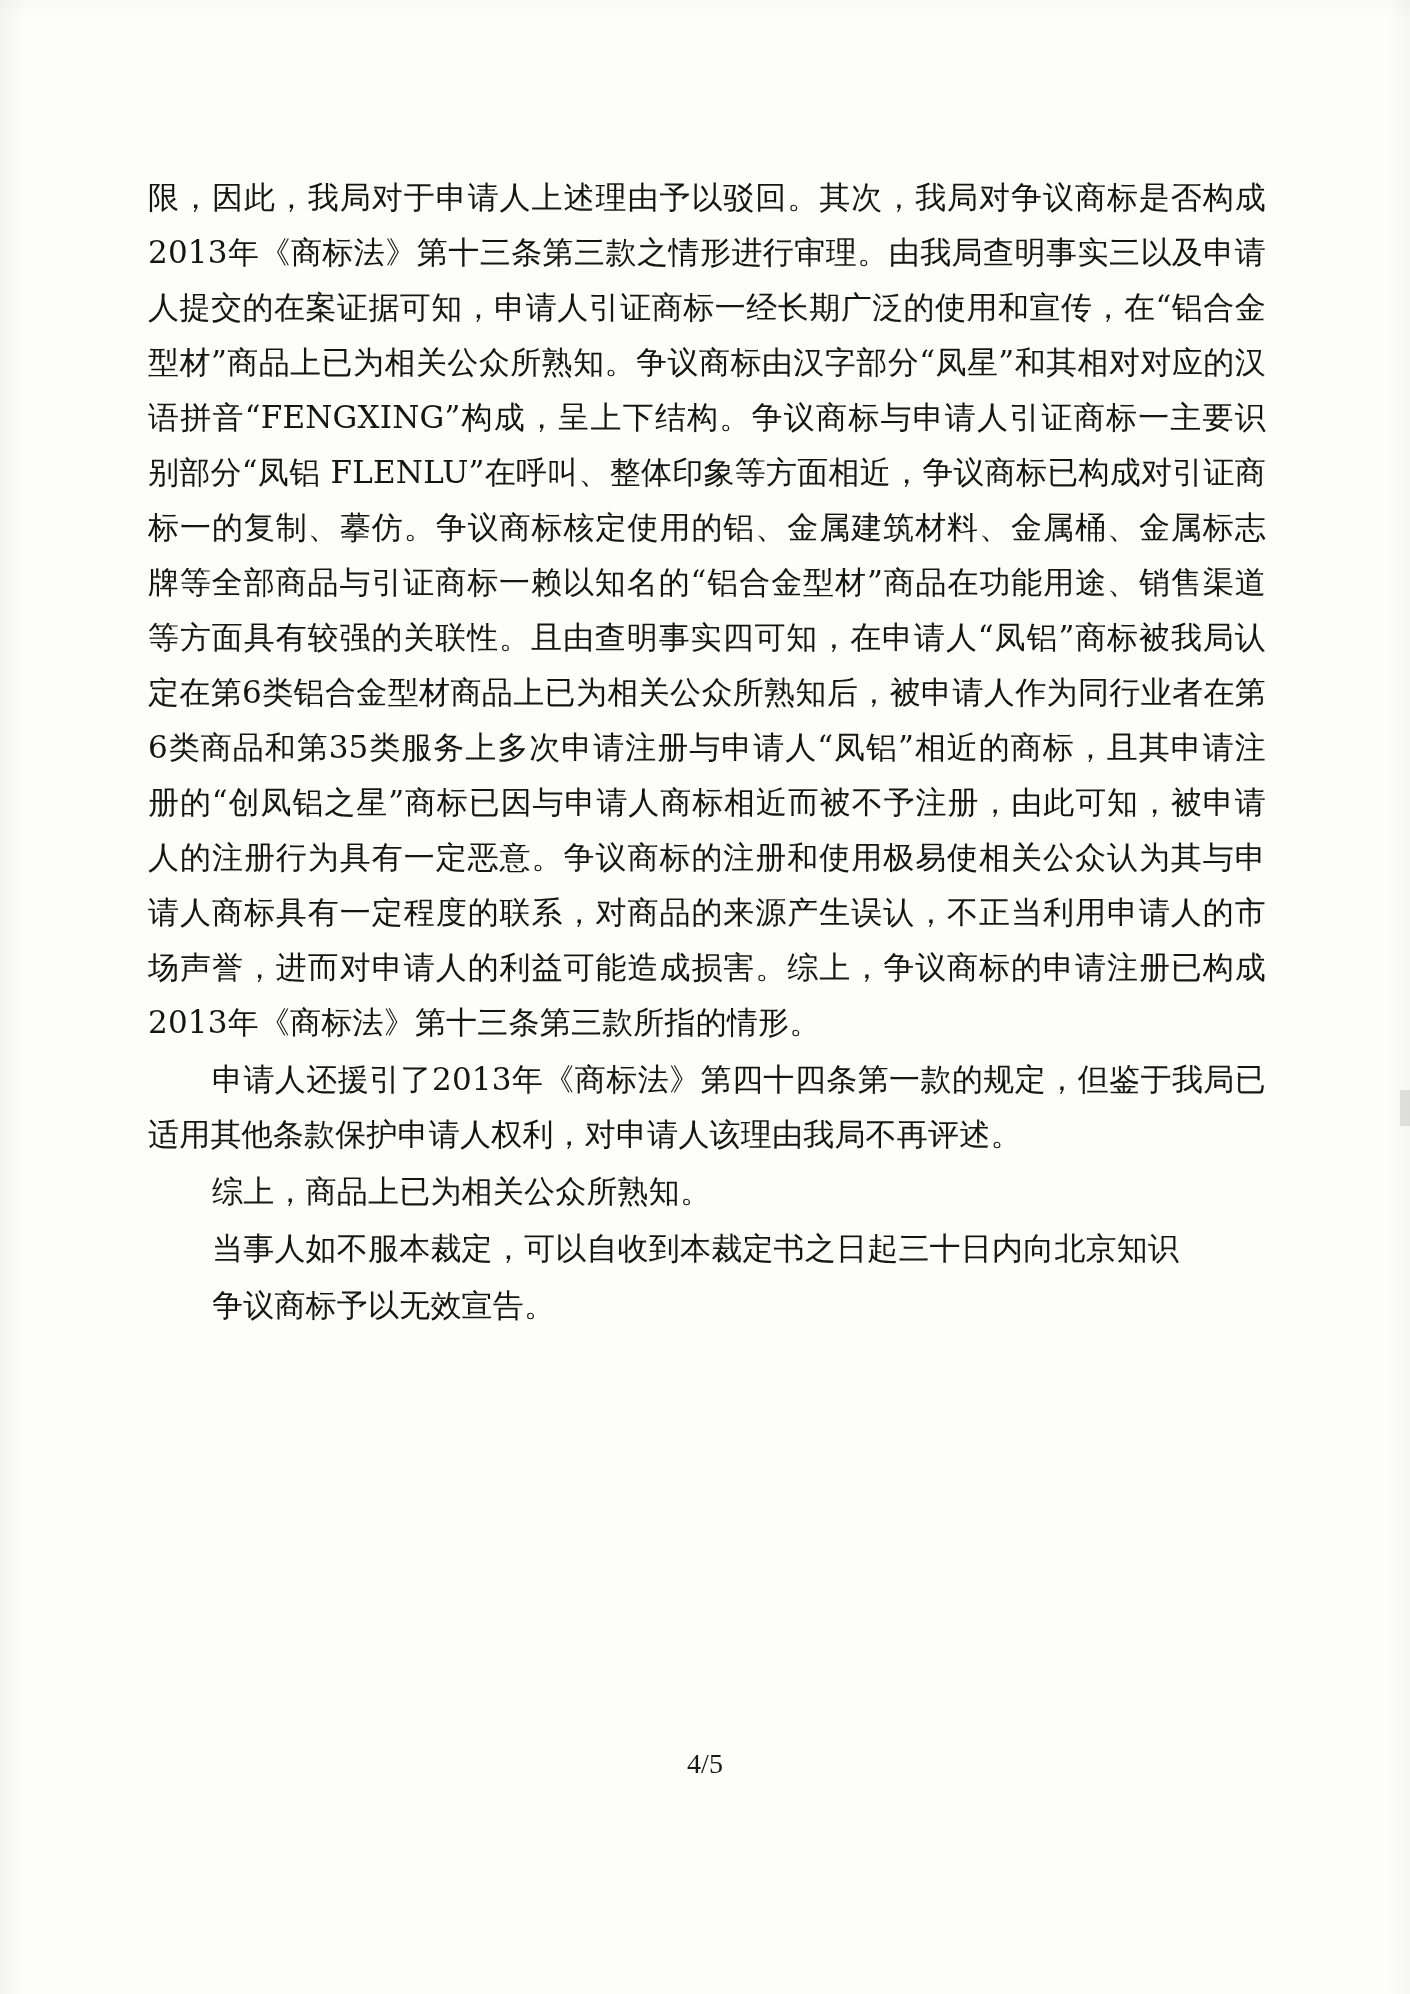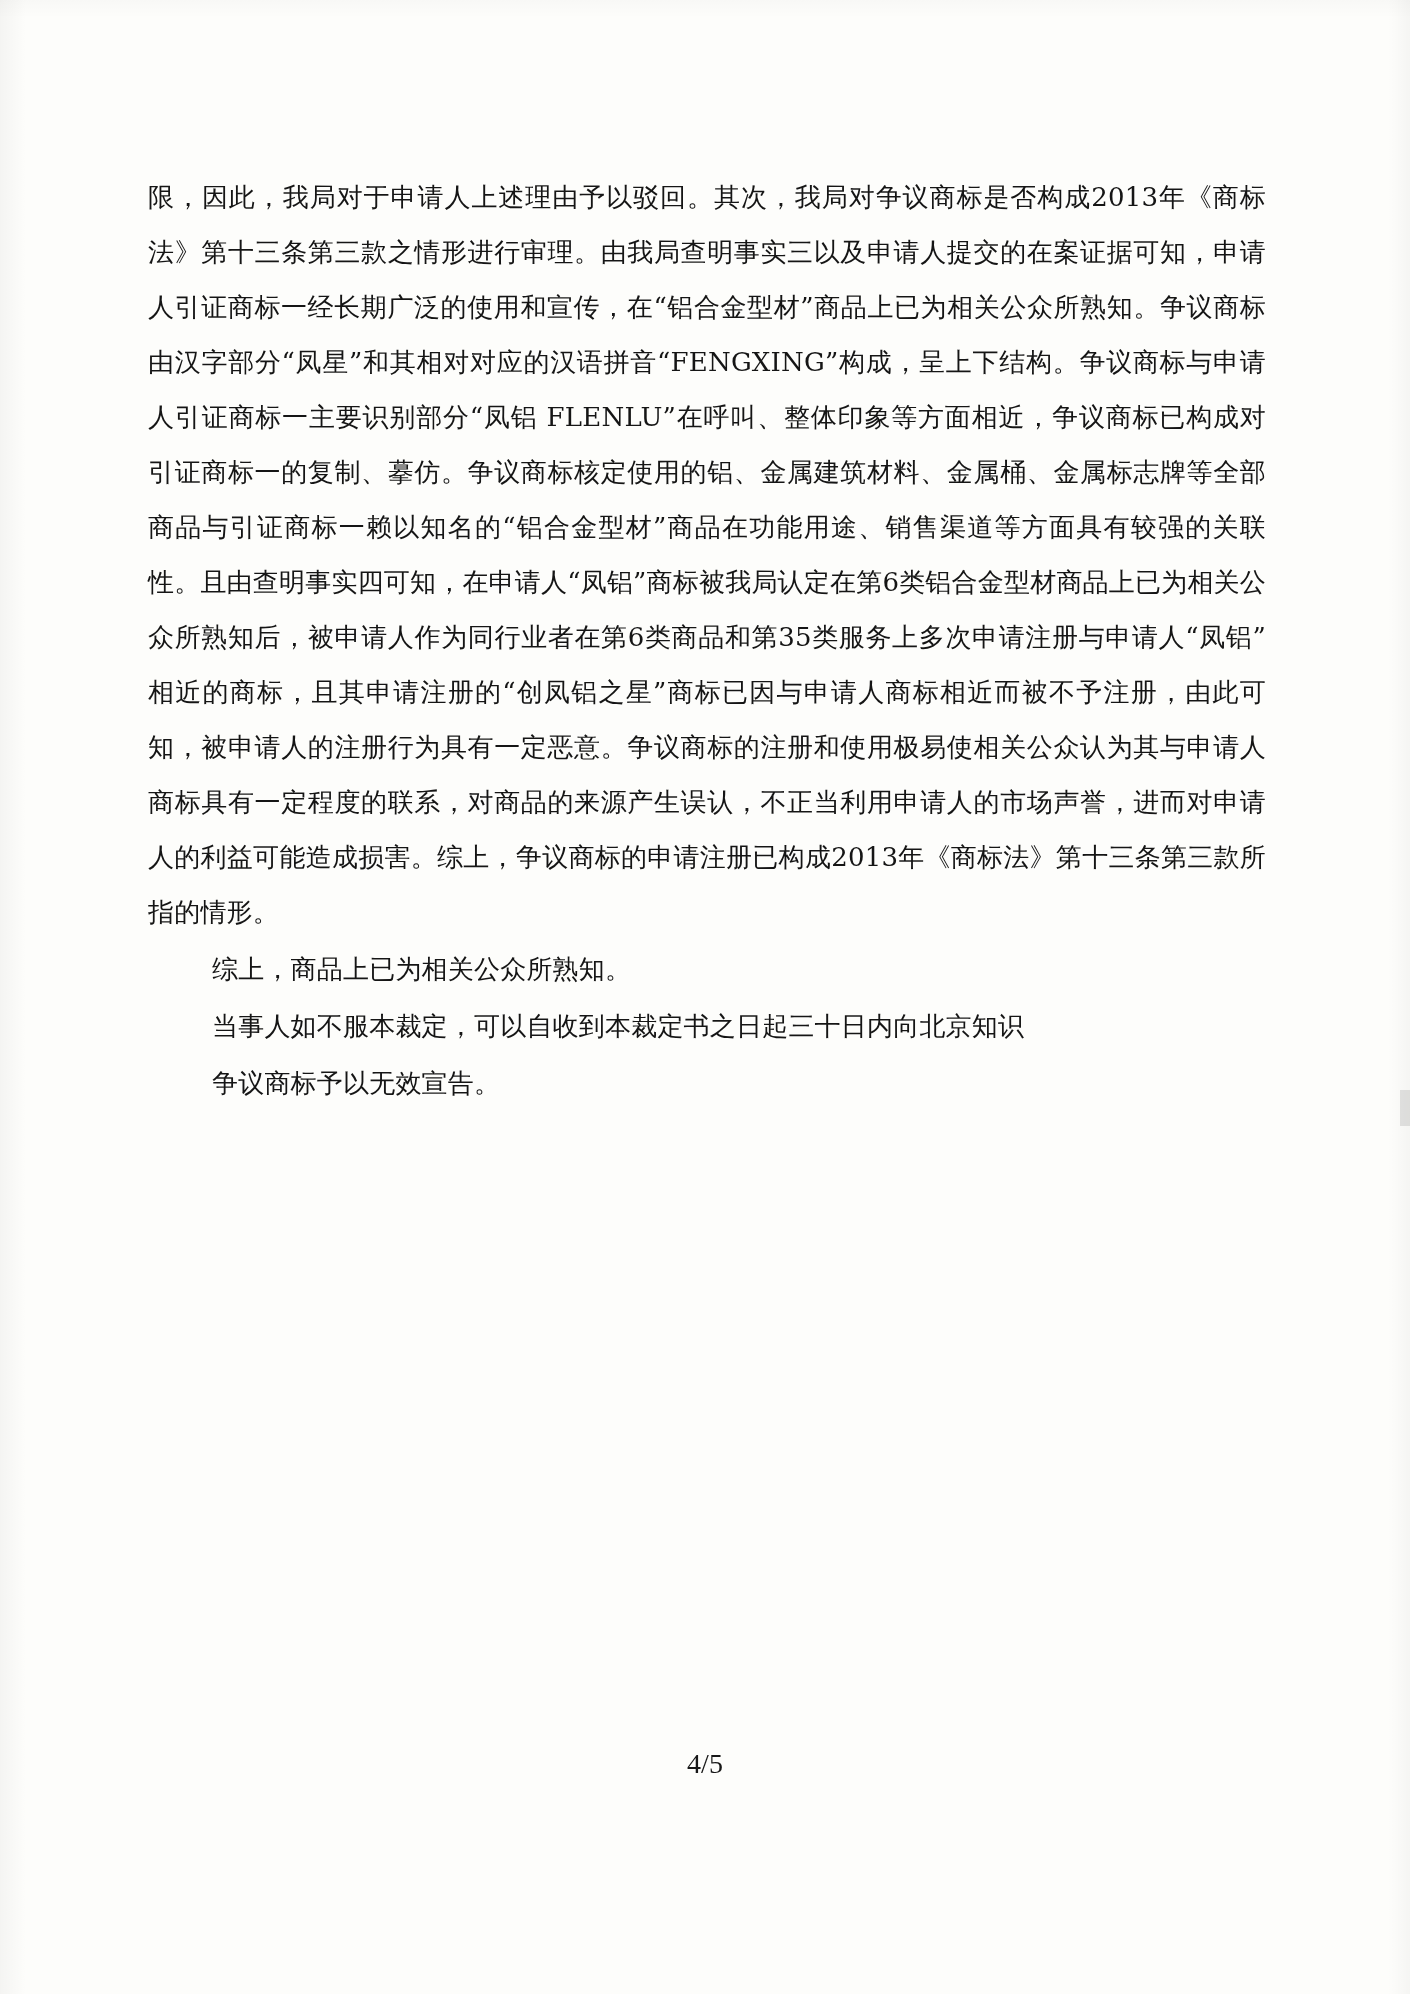--- a/index.html
+++ b/index.html
@@ -33,21 +33,21 @@
     pointer-events: none;
   }
   .content {
     position: absolute;
     left: 148px;
     top: 170px;
     width: 1118px;
   }
   p {
     margin: 0 0 2px 0;
-    font-size: 26px;
+    font-size: 31px;
     line-height: 55px;
     text-align: justify;
     text-justify: inter-ideograph;
     letter-spacing: 0.2px;
     color: #151515;
   }
   p.indent {
     text-indent: 64px;
   }
   .page-number {
@@ -70,19 +70,20 @@
     background: rgba(0,0,0,0.10);
     pointer-events: none;
   }
 </style>
 </head>
 <body>
 
 <div class="page">
   <div class="content">
     <p class="body-para">限，因此，我局对于申请人上述理由予以驳回。其次，我局对争议商标是否构成2013年《商标法》第十三条第三款之情形进行审理。由我局查明事实三以及申请人提交的在案证据可知，申请人引证商标一经长期广泛的使用和宣传，在“铝合金型材”商品上已为相关公众所熟知。争议商标由汉字部分“凤星”和其相对对应的汉语拼音“FENGXING”构成，呈上下结构。争议商标与申请人引证商标一主要识别部分“凤铝 FLENLU”在呼叫、整体印象等方面相近，争议商标已构成对引证商标一的复制、摹仿。争议商标核定使用的铝、金属建筑材料、金属桶、金属标志牌等全部商品与引证商标一赖以知名的“铝合金型材”商品在功能用途、销售渠道等方面具有较强的关联性。且由查明事实四可知，在申请人“凤铝”商标被我局认定在第6类铝合金型材商品上已为相关公众所熟知后，被申请人作为同行业者在第6类商品和第35类服务上多次申请注册与申请人“凤铝”相近的商标，且其申请注册的“创凤铝之星”商标已因与申请人商标相近而被不予注册，由此可知，被申请人的注册行为具有一定恶意。争议商标的注册和使用极易使相关公众认为其与申请人商标具有一定程度的联系，对商品的来源产生误认，不正当利用申请人的市场声誉，进而对申请人的利益可能造成损害。综上，争议商标的申请注册已构成2013年《商标法》第十三条第三款所指的情形。</p>
+    <p class="body-para indent">申请人还援引了2013年《商标法》第四十四条第一款的规定，但鉴于我局已适用其他条款保护申请人权利，对申请人该理由我局不再评述。</p>
     <p class="body-para indent">综上，商品上已为相关公众所熟知。</p>
     <p class="body-para indent">当事人如不服本裁定，可以自收到本裁定书之日起三十日内向北京知识</p>
     <p class="body-para indent">争议商标予以无效宣告。</p>
   </div>
   <div class="page-number">4/5</div>
   <div class="edge-artifact"></div>
 </div>
 
 </body></html>

